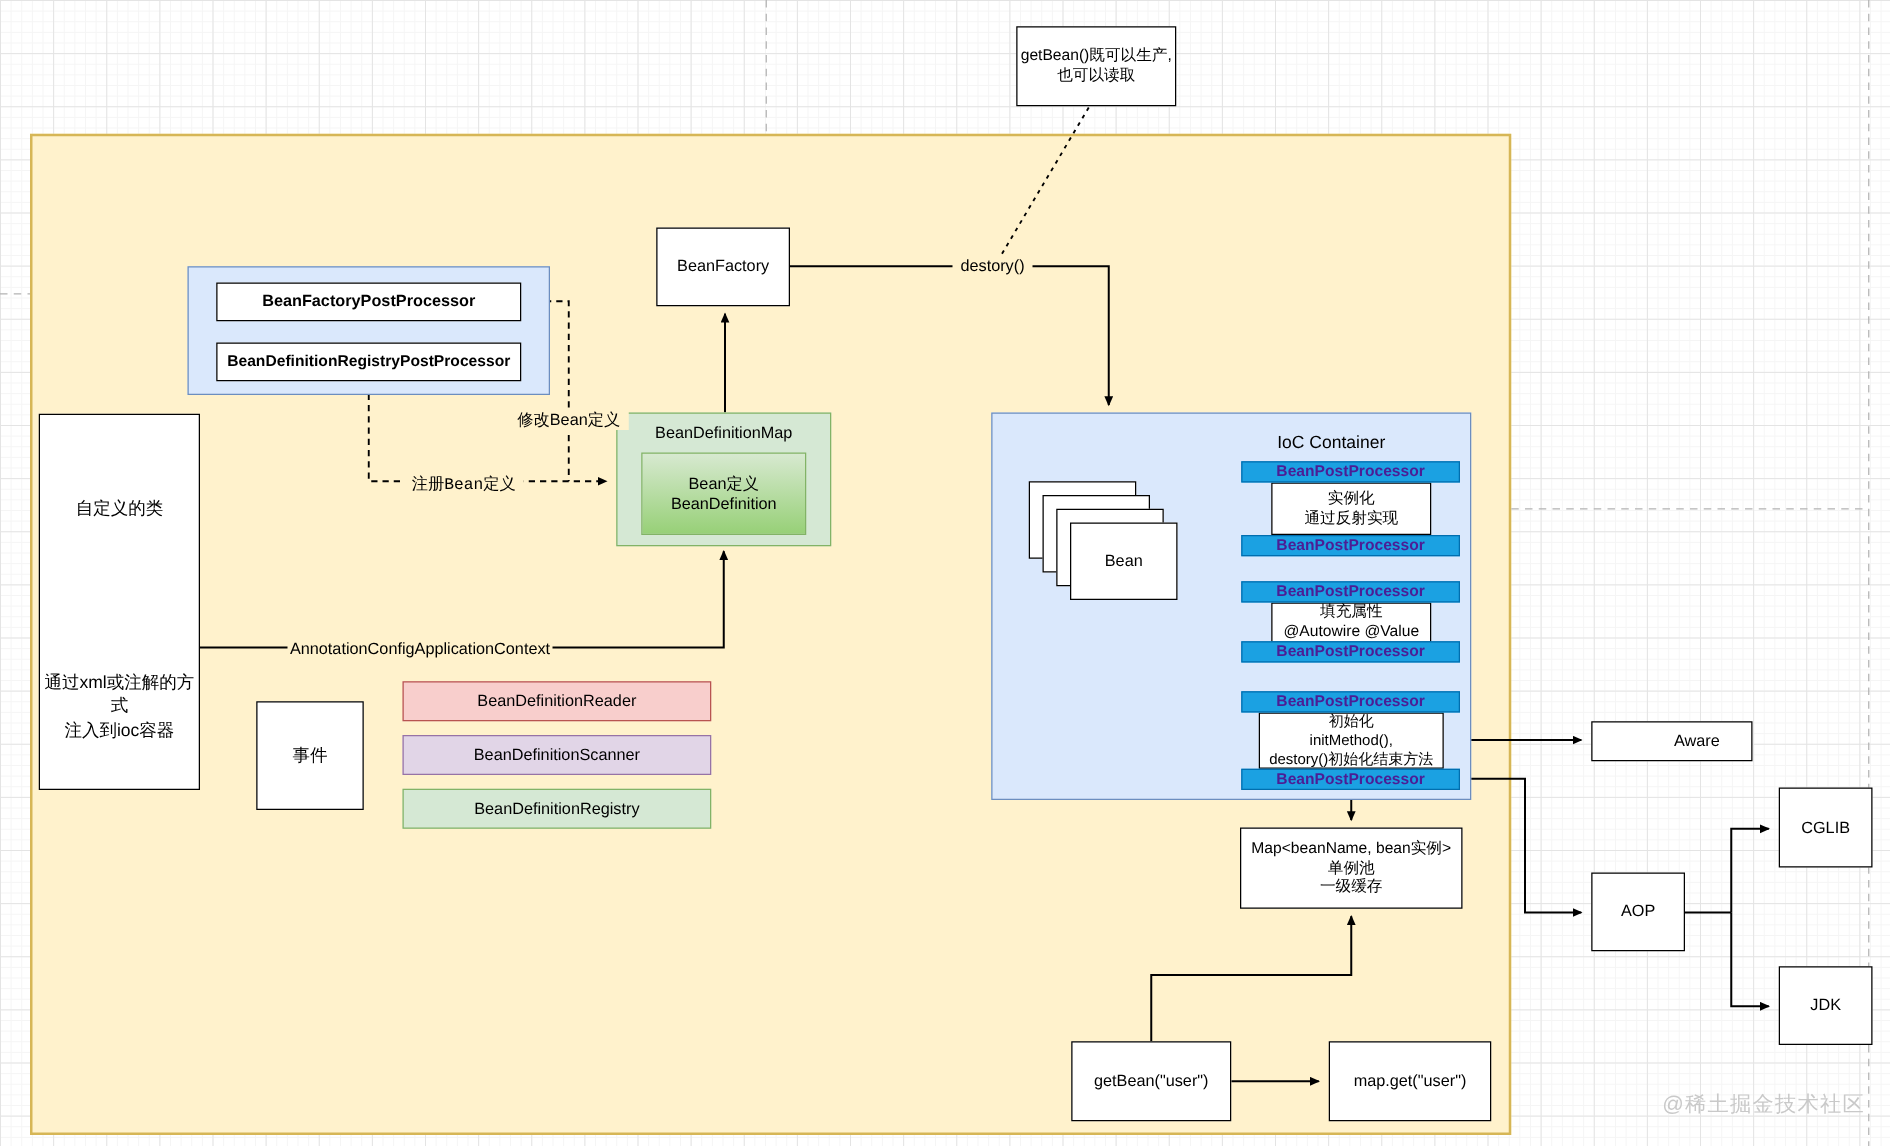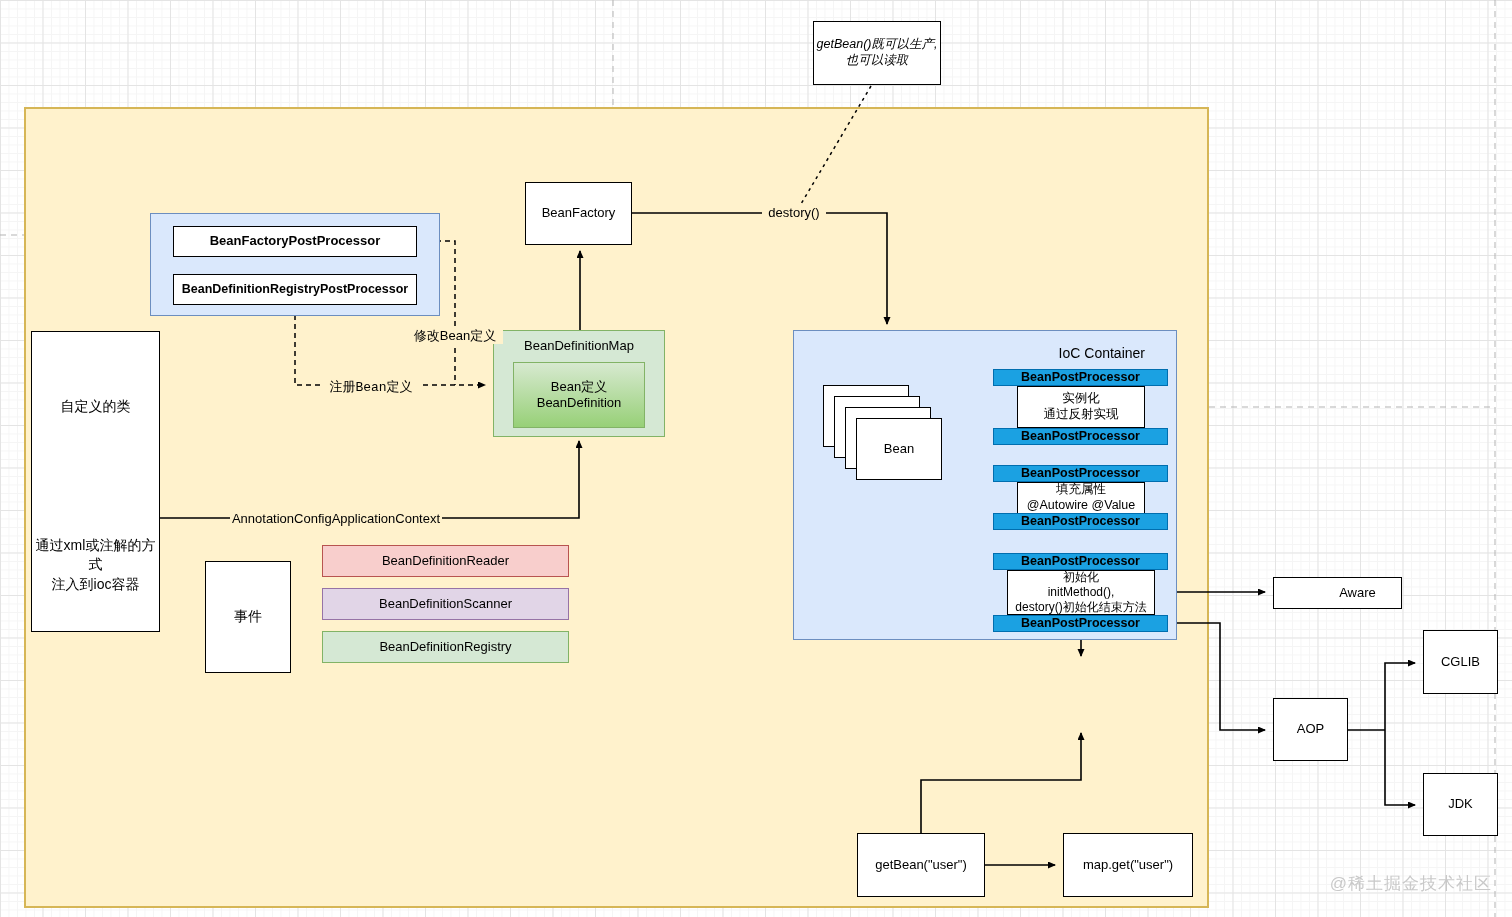--- a/index.html
+++ b/index.html
@@ -15,52 +15,52 @@
     background-size:42.5px 42.5px,42.5px 42.5px,8.5px 8.5px,8.5px 8.5px;
   }
   .abs{position:absolute;box-sizing:border-box;}
   
   #paper{left:24px;top:107px;width:1185px;height:801px;background:#FFF2CC;border:2px solid #D6B656;z-index:1;}
   svg.overlay{position:absolute;left:0;top:0;z-index:2;pointer-events:none;}
   .node{z-index:3;display:flex;align-items:center;justify-content:center;text-align:center;
         background:#fff;border:1.6px solid #000;font-size:13px;line-height:1.25;}
   .plain{border:none;background:transparent;}
   
-  #note{left:813px;top:21px;width:128px;height:64px;font-size:12.5px;font-style:italic;}
+  #note{left:813px;top:21px;width:128px;height:64px;font-size:12.5px;}
   
   #bean-factory{left:525px;top:182px;width:107px;height:63px;}
   
   #proc-panel{left:150px;top:213px;width:290px;height:103px;background:#DAE8FC;border:1.6px solid #6C8EBF;z-index:3;}
   #proc1{left:173px;top:226px;width:244px;height:31px;font-weight:bold;}
   #proc2{left:173px;top:274px;width:244px;height:31px;font-weight:bold;font-size:12.5px;}
   
   #bdm{left:493px;top:330px;width:172px;height:107px;background:#D5E8D4;border:1.4px solid #82B366;z-index:3;}
   #bdm-title{left:493px;top:337px;width:172px;height:18px;z-index:4;}
   #bdm-inner{left:513px;top:362px;width:132px;height:66px;background:linear-gradient(180deg,#d7e9d0,#97d077);border:1.4px solid #82B366;}
   
   #custom{left:31px;top:331px;width:129px;height:301px;flex-direction:column;justify-content:flex-start;font-size:14px;}
   #custom .t1{margin-top:66px;}
   #custom .t2{margin-top:120px;line-height:1.4;}
   
-  #event{left:205px;top:561px;width:86px;height:112px;font-size:14px;align-items:center;}
+  #event{left:205px;top:561px;width:86px;height:87px;font-size:14px;align-items:center;}
   
   .hbar{left:322px;width:247px;height:32px;z-index:3;}
   #bar-reader{top:545px;background:#F8CECC;border:1.4px solid #B85450;}
   #bar-scanner{top:588px;background:#E1D5E7;border:1.4px solid #9673A6;}
   #bar-registry{top:631px;background:#D5E8D4;border:1.4px solid #82B366;}
   
   #ioc{left:793px;top:330px;width:384px;height:310px;background:#DAE8FC;border:1.6px solid #6C8EBF;z-index:2;}
-  #ioc-title{left:985px;top:345px;width:160px;height:18px;font-size:14px;justify-content:flex-end;z-index:4;}
+  #ioc-title{left:985px;top:345px;width:160px;height:18px;font-size:14px;justify-content:center;z-index:4;}
   .stackbox{width:86px;height:62px;z-index:3;}
   #stack1{left:823px;top:385px;}
   #stack2{left:834px;top:396px;}
   #stack3{left:845px;top:407px;}
   #stack4{left:856px;top:418px;z-index:4;}
   .bpp{left:993px;width:175px;height:17px;background:#1BA1E2;border:1px solid #006EAF;
-       color:#000000;font-weight:bold;font-size:12.5px;z-index:5;}
+       color:#4c1d95;font-weight:bold;font-size:12.5px;z-index:5;}
   #bpp1{top:369px;} #bpp2{top:428px;} #bpp3{top:465px;} #bpp4{top:513px;} #bpp5{top:553px;} #bpp6{top:615px;}
   .step{border:1.4px solid #000;z-index:4;font-size:12.5px;}
   #step1{left:1017px;top:386px;width:128px;height:42px;}
   #step2{left:1017px;top:482px;width:128px;height:32px;}
   #step3{left:1007px;top:570px;width:148px;height:45px;font-size:12px;}
   
   #map-box{left:992px;top:662px;width:178px;height:65px;font-size:12.5px;}
   
   #aware{left:1273px;top:577px;width:129px;height:32px;padding-left:40px;}
   #aop{left:1273px;top:698px;width:75px;height:63px;}
@@ -216,20 +216,27 @@
     <div>
       <div>初始化</div>
       <div>initMethod(),</div>
       <div>destory()初始化结束方法</div>
     </div>
   </div>
   <div id="bpp6" class="abs node bpp">
       <span>BeanPostProcessor</span>
     </div>
 
+  <div id="map-box" class="abs node">
+    <div>
+      <div>Map&lt;beanName, bean实例&gt;</div>
+      <div>单例池</div>
+      <div>一级缓存</div>
+    </div>
+  </div>
 
   <div id="aware" class="abs node">
       <span>Aware</span>
     </div>
   <div id="aop" class="abs node">
       <span>AOP</span>
     </div>
   <div id="cglib" class="abs node">
       <span>CGLIB</span>
     </div>

